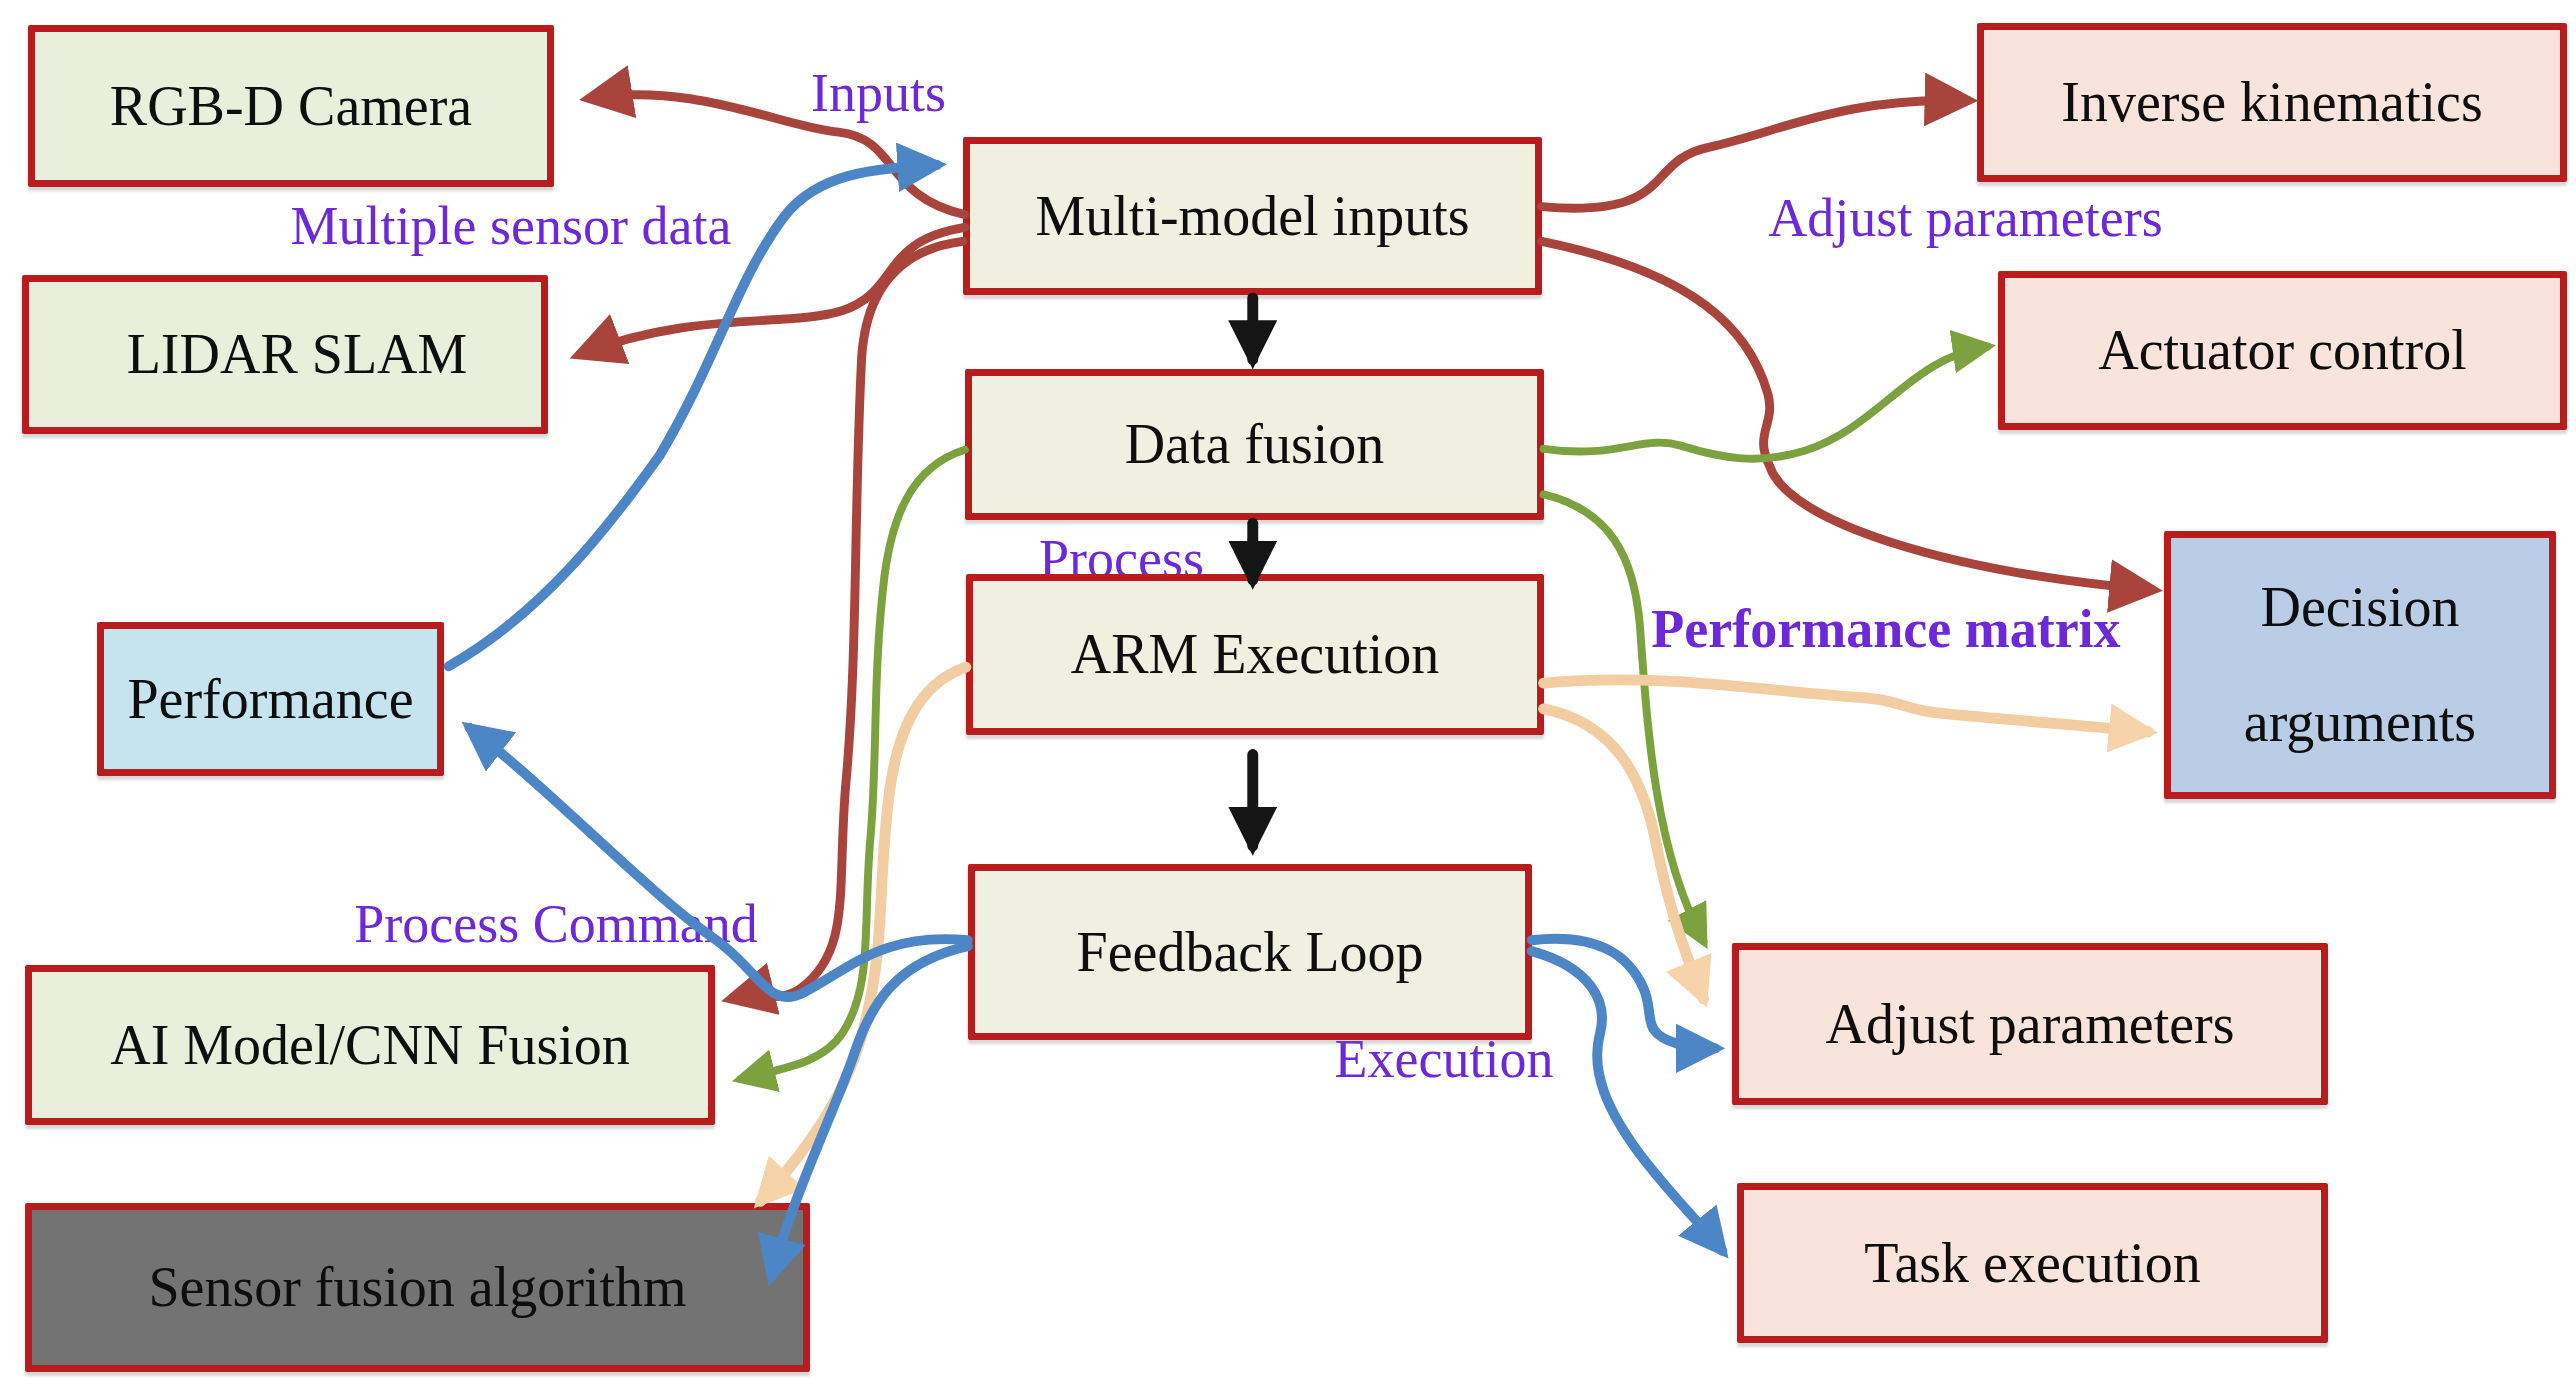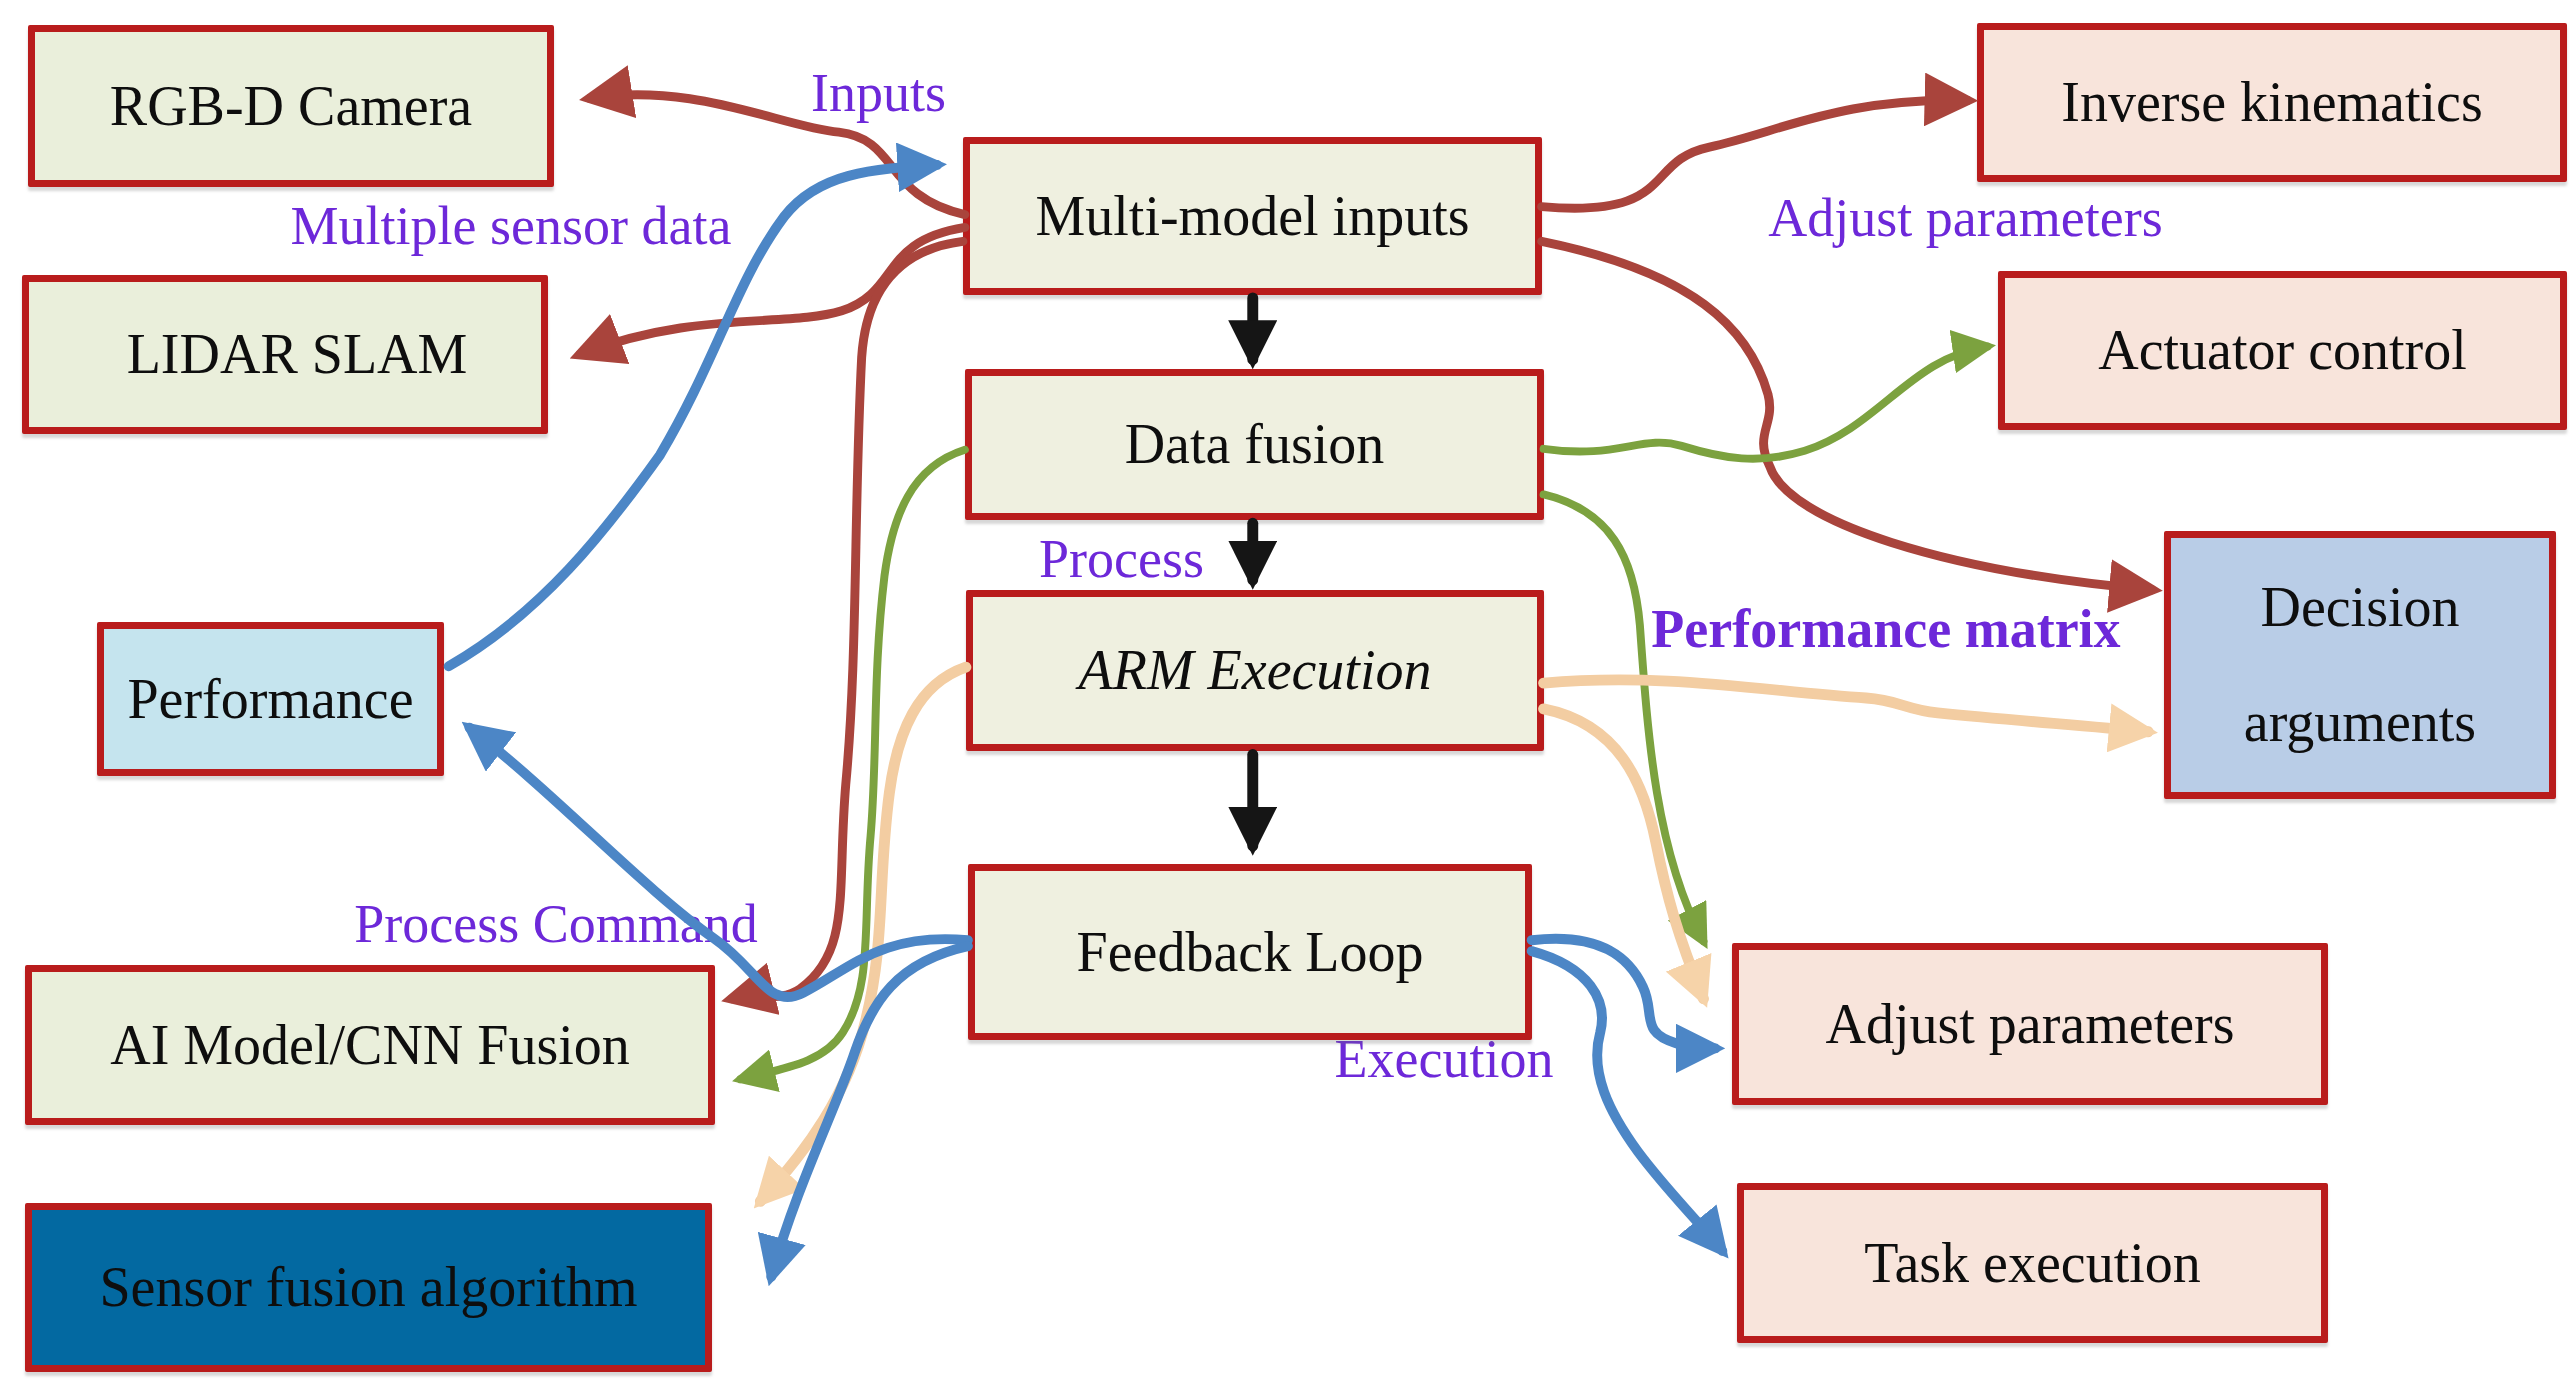--- a/index.html
+++ b/index.html
@@ -90,33 +90,33 @@
       </div>
       <div class="box" style="left: 22px; top: 275px; width: 526px; height: 159px; background: rgb(234, 239, 219); padding-left: 24px;">
         <span>LIDAR SLAM</span>
       </div>
       <div class="box" style="left: 963px; top: 137px; width: 579px; height: 158px; background: rgb(239, 240, 224);">
         <span>Multi-model inputs</span>
       </div>
       <div class="box" style="left: 965px; top: 369px; width: 579px; height: 151px; background: rgb(239, 240, 224);">
         <span>Data fusion</span>
       </div>
-      <div class="box" style="left: 966px; top: 590px; width: 578px; height: 161px; background: rgb(239, 240, 224); font-style: italic;">
+      <div class="box" style="left: 966px; top: 574px; width: 578px; height: 161px; background: rgb(239, 240, 224);">
         <span>ARM Execution</span>
       </div>
       <div class="box" style="left: 968px; top: 864px; width: 564px; height: 176px; background: rgb(239, 240, 224);">
         <span>Feedback Loop</span>
       </div>
       <div class="box" style="left: 97px; top: 622px; width: 347px; height: 154px; background: rgb(197, 228, 238);">
         <span>Performance</span>
       </div>
       <div class="box" style="left: 25px; top: 965px; width: 690px; height: 160px; background: rgb(234, 239, 219);">
         <span>AI Model/CNN Fusion</span>
       </div>
-      <div class="box" style="left: 25px; top: 1203px; width: 687px; height: 169px; background: #0369a1;">
+      <div class="box" style="left: 25px; top: 1203px; width: 785px; height: 169px; background: #737373;">
         <span>Sensor fusion algorithm</span>
       </div>
       <div class="box" style="left: 1977px; top: 23px; width: 590px; height: 159px; background: rgb(248, 228, 219);">
         <span>Inverse kinematics</span>
       </div>
       <div class="box" style="left: 1998px; top: 271px; width: 569px; height: 159px; background: rgb(248, 228, 219);">
         <span>Actuator control</span>
       </div>
       <div class="box tall" style="left: 2164px; top: 531px; width: 392px; height: 268px; background: rgb(185, 205, 231);">
         <span>Decision

